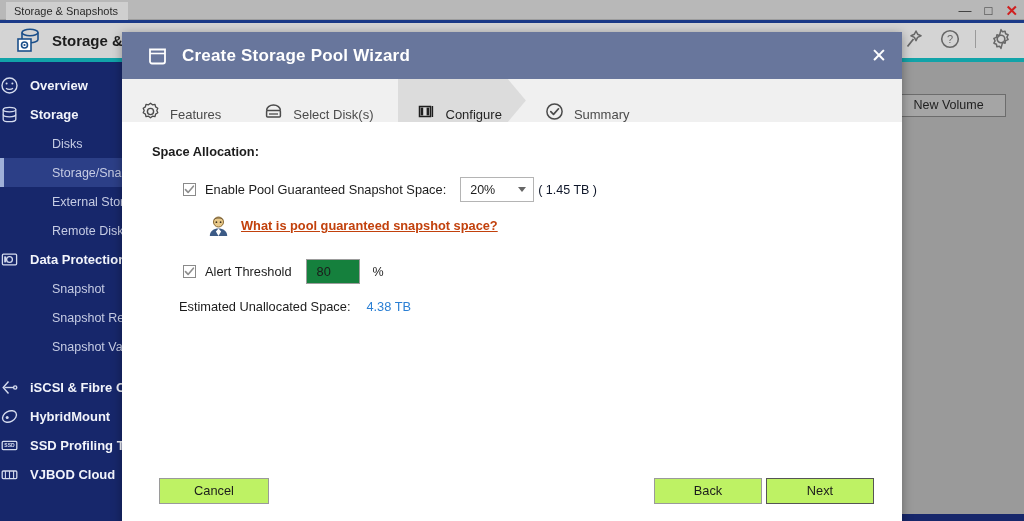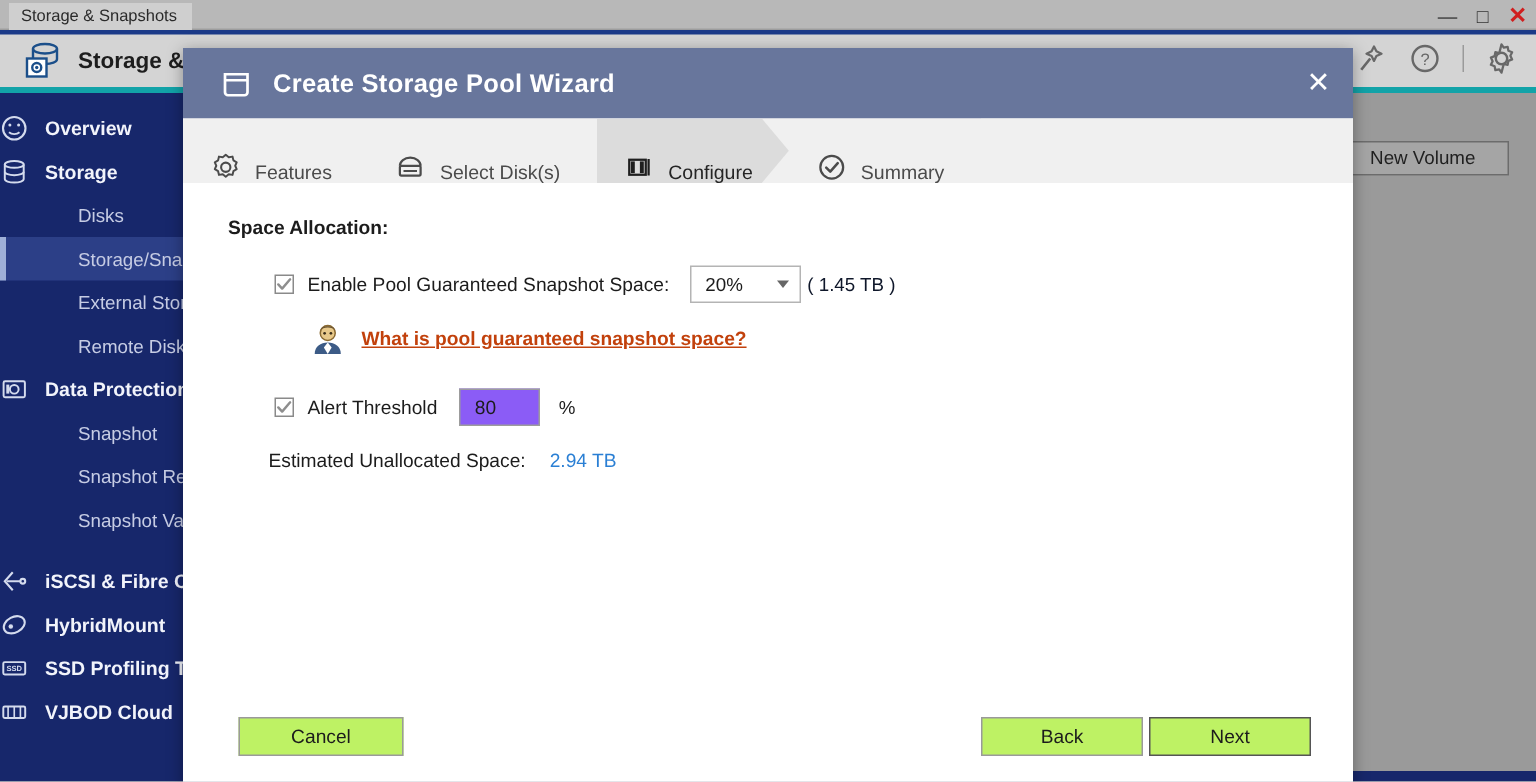--- a/index.html
+++ b/index.html
@@ -173,21 +173,21 @@
   .paren { margin-left: 4px; font-size: 12.5px; color: #0f172a; white-space: nowrap; }
 
   .avatar-ic { width: 23px; height: 23px; flex: 0 0 23px; }
   .help-link {
     font-size: 12.8px; color: #c2410c; text-decoration: underline;
     font-weight: bold; cursor: pointer;
   }
 
   .num-input {
     margin-left: 14px; width: 54px; height: 25px;
-    border: 1px solid #9c9c9c; background: #8b5cf6;
+    border: 1px solid #9c9c9c; background: #15803d;
     font-size: 12.8px; color: #1c1c1c;
     display: flex; align-items: center; padding-left: 10px;
   }
   .pct { margin-left: 13px; font-size: 12.5px; color: #1c1c1c; }
 
   .est-lbl { font-size: 12.8px; color: #1c1c1c; }
   .est-val { font-size: 12.8px; color: #2a7fd4; margin-left: 7px; }
 
   
   .modal-footer { position: absolute; left: 0; bottom: 0; width: 100%; height: 66px; }
@@ -476,21 +476,21 @@
                 <path d="M1.5 5.6l2.6 2.8 5.3-6.2" fill="none" stroke="#8e8e8e" stroke-width="1.6" stroke-linecap="round" stroke-linejoin="round"></path>
               </svg>
           </span>
           <span class="cb-lbl">Alert Threshold</span>
           <span class="num-input">80</span>
           <span class="pct">%</span>
         </div>
 
         <div class="row-3">
           <span class="est-lbl">Estimated Unallocated Space:</span>
-          <span class="est-val">2.94 TB</span>
+          <span class="est-val">4.38 TB</span>
         </div>
 
         <div class="modal-footer">
           <div class="btn btn-cancel">Cancel</div>
           <div class="btn btn-back">Back</div>
           <div class="btn btn-next">Next</div>
         </div>
 
       </div>
     </div>

